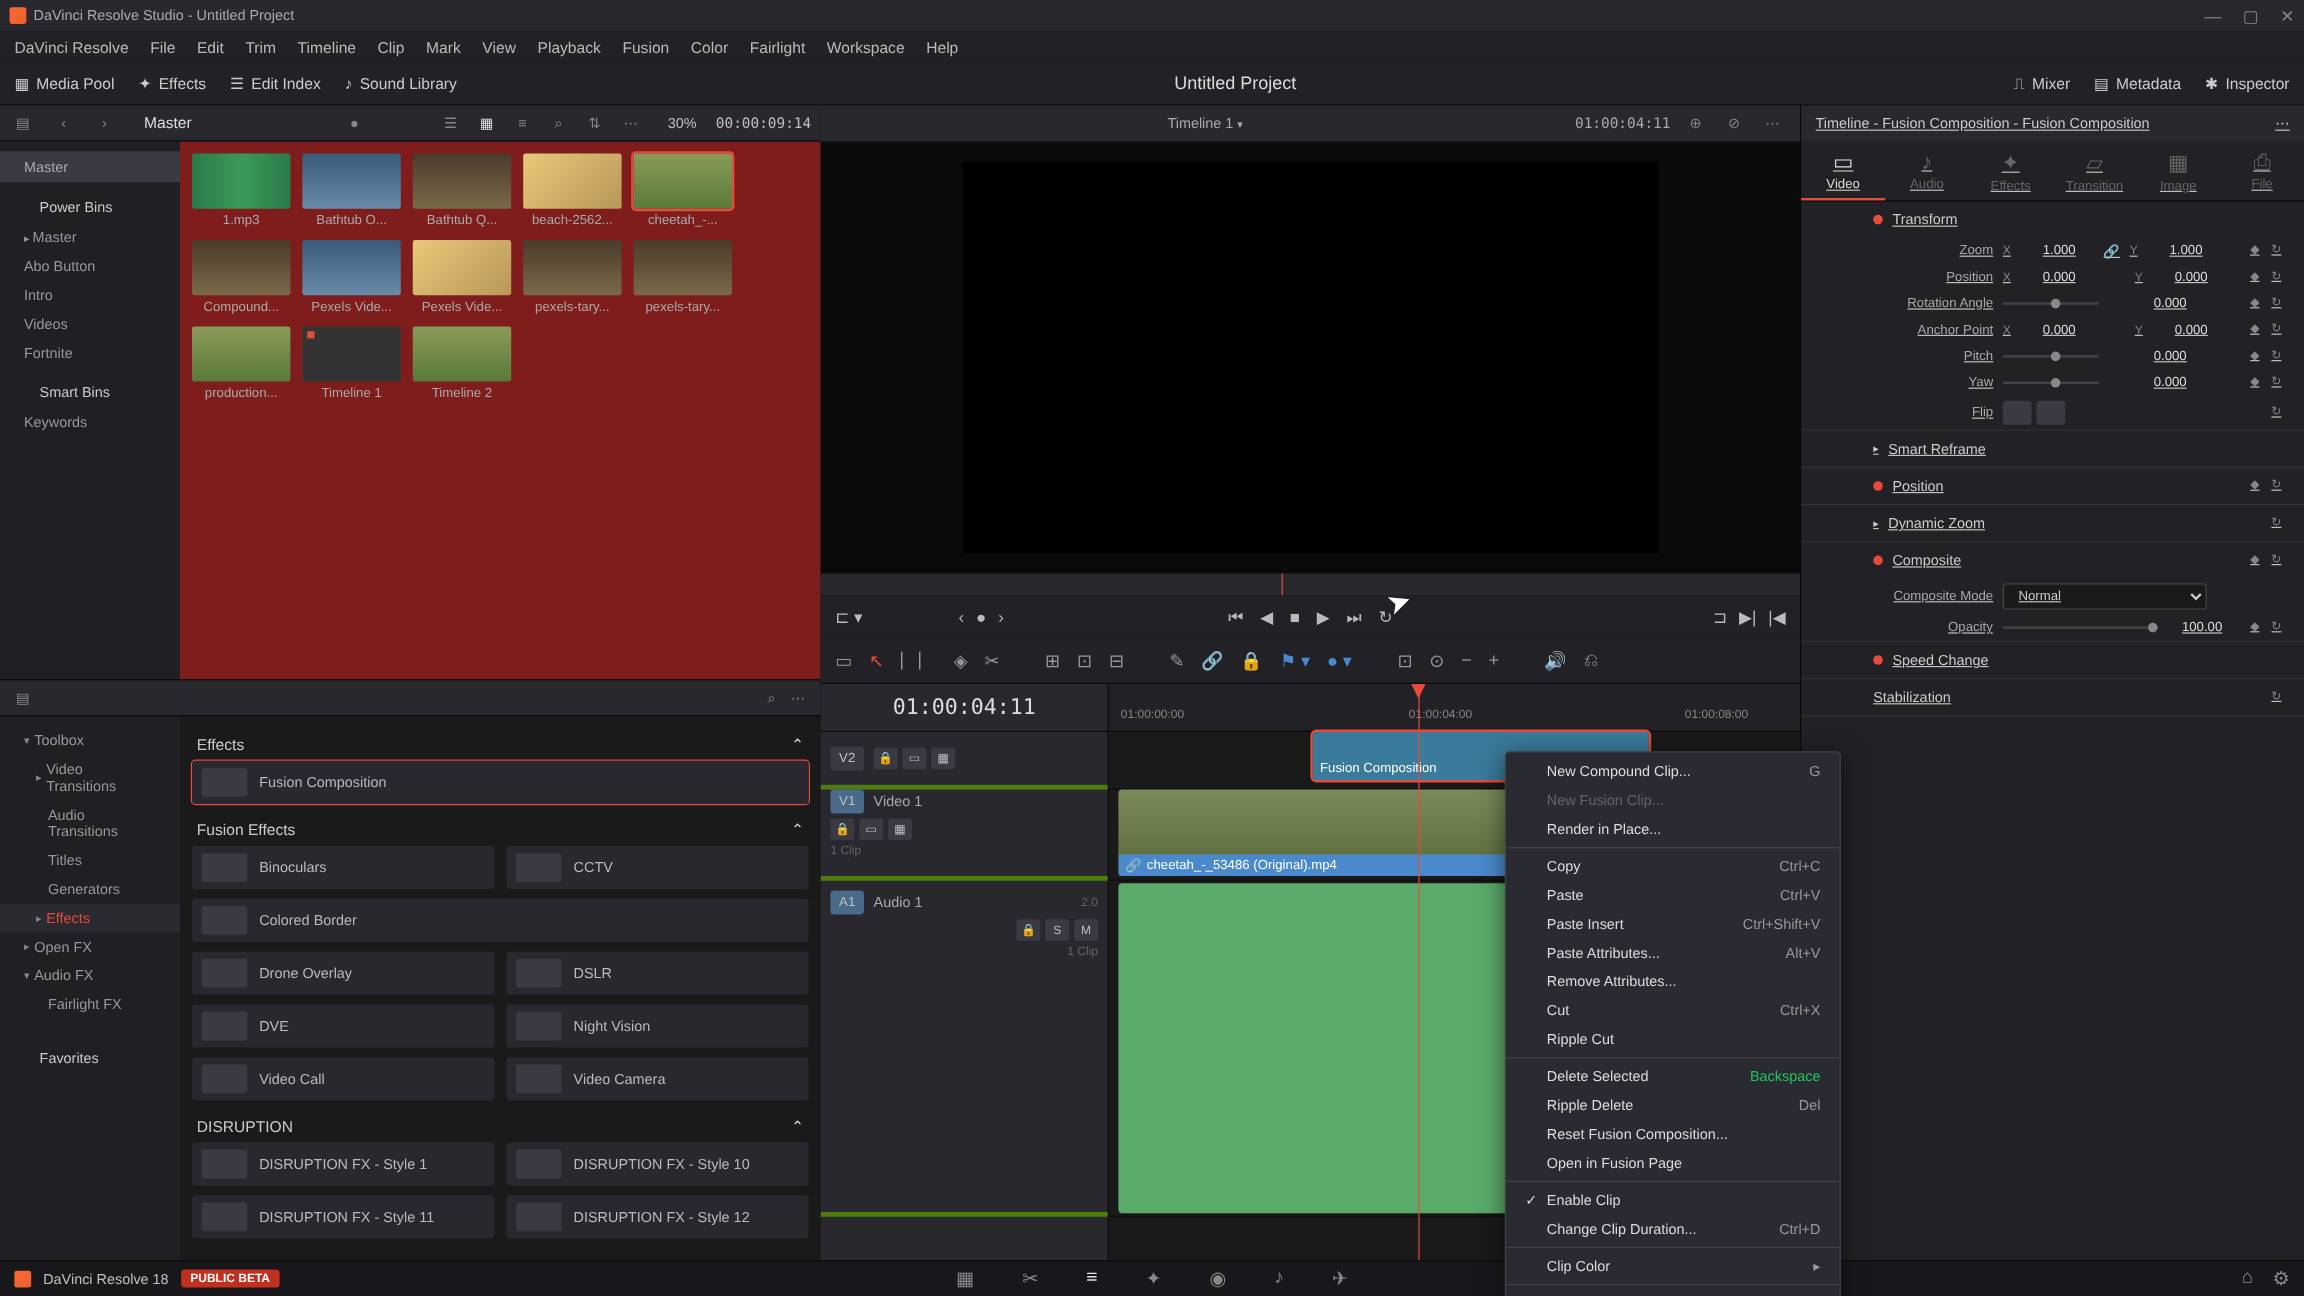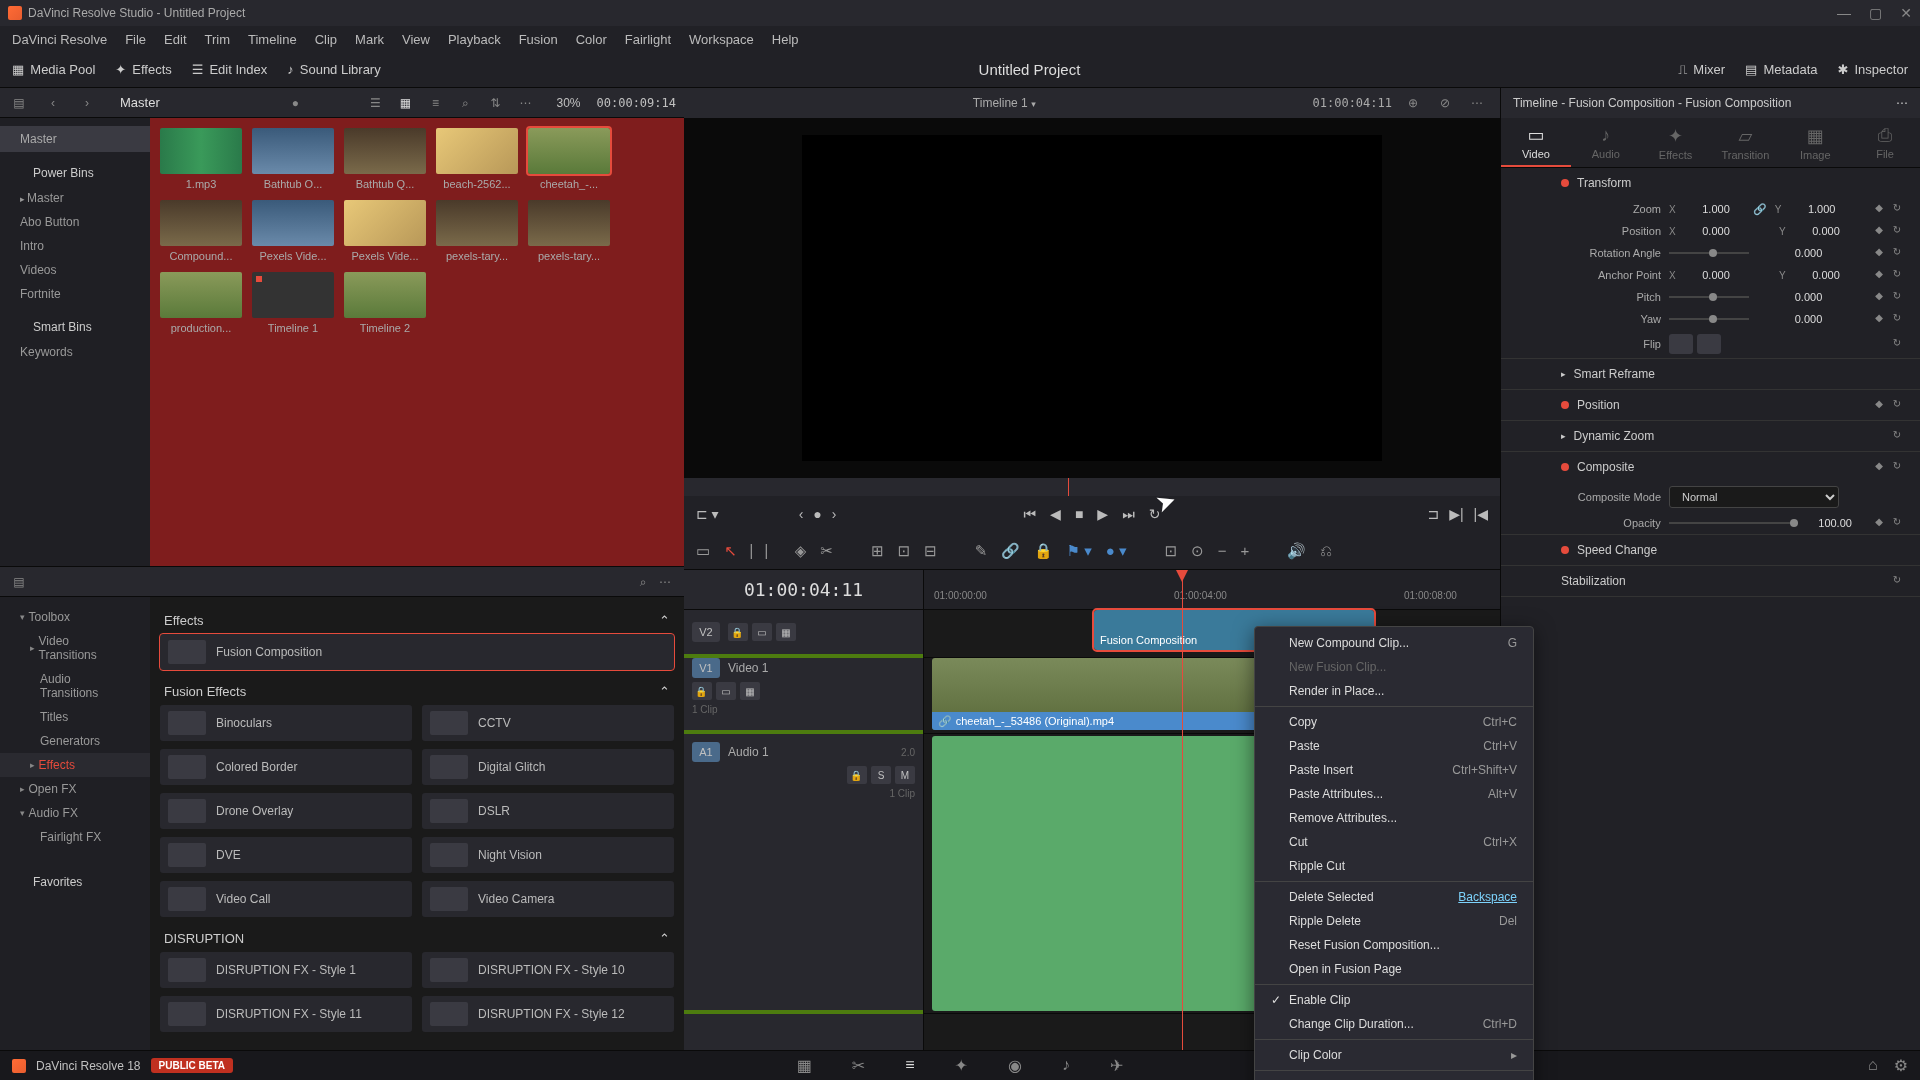--- a/index.html
+++ b/index.html
@@ -96,21 +96,21 @@
 .clip.video { background: linear-gradient(to bottom, #7a8a5a, #5a6a3a); top: 0; height: 72px; }
 .clip.video .clip-name-bar { position: absolute; bottom: 0; left: 0; right: 0; height: 18px; background: #4a8acc; padding: 2px 6px; display: flex; align-items: center; gap: 4px; }
 .clip.audio-clip { background: #5aaa6a; top: 2px; bottom: 2px; }
 
 .context-menu { position: absolute; background: #2a2a32; border: 1px solid #444; border-radius: 4px; min-width: 280px; padding: 4px 0; z-index: 200; font-size: 12px; box-shadow: 0 4px 20px rgba(0,0,0,0.5); }
 .ctx-item { padding: 5px 16px; display: flex; justify-content: space-between; cursor: pointer; color: #ddd; }
 .ctx-item.disabled { color: #666; }
 .ctx-sep { height: 1px; background: #444; margin: 3px 0; }
 .ctx-check { color: #ddd; margin-right: 6px; width: 12px; display: inline-block; }
 
-.right-panel { width: 420px; background: #212126; border-left: 1px solid #0a0a0a; }
+.right-panel { width: 420px; background: #212126; border-left: 1px solid #0a0a0a; text-decoration: underline; }
 .inspector-header { height: 30px; display: flex; align-items: center; padding: 0 12px; font-size: 12px; color: #ccc; background: #28282e; }
 .inspector-tabs { height: 50px; display: flex; justify-content: space-around; border-bottom: 1px solid #0a0a0a; }
 .insp-tab { display: flex; flex-direction: column; align-items: center; justify-content: center; gap: 2px; font-size: 11px; color: #666; cursor: pointer; flex: 1; }
 .insp-tab.active { color: #ddd; border-bottom: 2px solid #e64b3c; }
 .insp-tab-icon { font-size: 18px; }
 .insp-section { border-bottom: 1px solid #333; padding-left: 44px; }
 .insp-section-header { padding: 8px 16px; display: flex; align-items: center; gap: 8px; font-size: 12px; color: #ccc; cursor: pointer; justify-content: space-between; }
 .insp-dot { width: 8px; height: 8px; border-radius: 50%; background: #e64b3c; }
 .insp-prop { display: flex; align-items: center; padding: 4px 16px; gap: 8px; font-size: 11px; }
 .insp-prop-label { width: 100px; text-align: right; color: #aaa; }
@@ -346,24 +346,20 @@
             </div>
             <div class="fx-item">
               <div class="fx-preview"></div>
               <span>CCTV</span>
             </div>
           </div>
         <div class="fx-row">
             <div class="fx-item">
               <div class="fx-preview"></div>
               <span>Colored Border</span>
-            </div>
-            <div class="fx-item">
-              <div class="fx-preview"></div>
-              <span>Digital Glitch</span>
             </div>
           </div>
         <div class="fx-row">
             <div class="fx-item">
               <div class="fx-preview"></div>
               <span>Drone Overlay</span>
             </div>
             <div class="fx-item">
               <div class="fx-preview"></div>
               <span>DSLR</span>
@@ -583,21 +579,21 @@
             <span><span class="ctx-check"></span>Cut</span>
             <span style="color: rgb(153, 153, 153);">Ctrl+X</span>
           </div>
           <div class="ctx-item">
             <span><span class="ctx-check"></span>Ripple Cut</span>
             <span style="color: rgb(153, 153, 153);"></span>
           </div>
           <div class="ctx-sep"></div>
           <div class="ctx-item">
             <span><span class="ctx-check"></span>Delete Selected</span>
-            <span style="color: #7dd3fc; text-decoration: underline;">Backspace</span>
+            <span style="color: #22c55e;">Backspace</span>
           </div>
           <div class="ctx-item">
             <span><span class="ctx-check"></span>Ripple Delete</span>
             <span style="color: rgb(153, 153, 153);">Del</span>
           </div>
           <div class="ctx-item">
             <span><span class="ctx-check"></span>Reset Fusion Composition...</span>
             <span style="color: rgb(153, 153, 153);"></span>
           </div>
           <div class="ctx-item">

